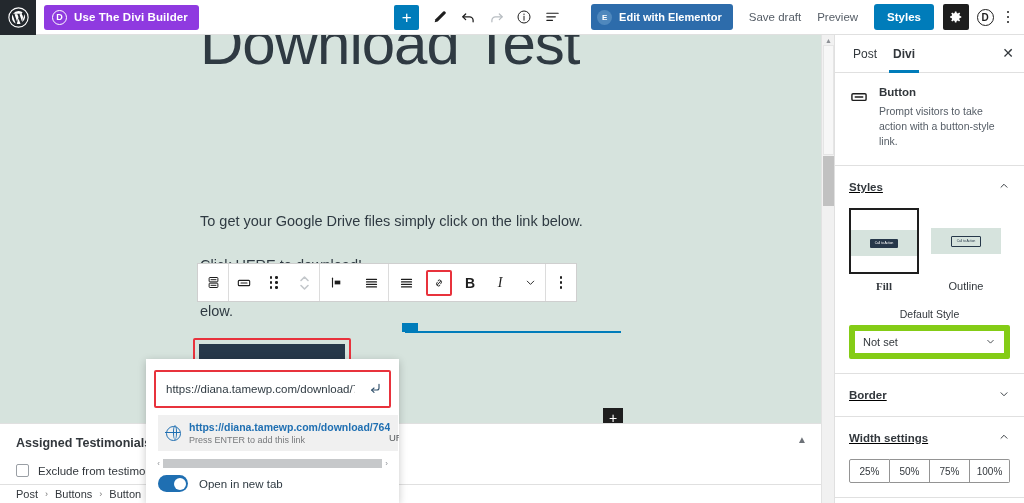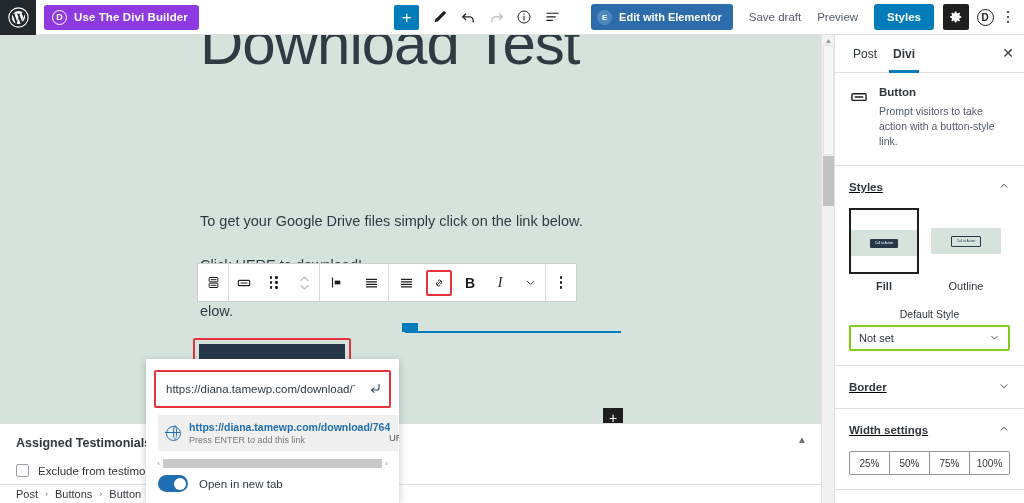--- a/index.html
+++ b/index.html
@@ -316,24 +316,24 @@
   }
   .mini-outline{
     border:0.7px solid #27384a; color:#27384a; font-size:3.2px; padding:2.5px 5px;
     border-radius:1px; white-space:nowrap; background:transparent;
   }
   .style-opt.flat .style-box{ border:none; background:transparent; height:66px; }
   .style-opt.flat .style-band{ top:20px; }
   .style-label{
     text-align:center; font-size:11px; color:#32373c; margin-top:6px;
   }
-  .style-opt.selected .style-label{ font-weight:bold; }
+  .style-opt.selected .style-label{ font-weight:bold;font-family:Liberation Serif, serif; }
   .field-label{ font-size:10.5px; color:#32373c; margin:12px 0 5px 0;text-align:center; }
   .select{
-    height:26px; border:2px solid #84cc16; border-radius:2px; background:#fff;
+    height:34px; border:6px solid #84cc16; border-radius:2px; background:#fff;
     display:flex; align-items:center; justify-content:space-between;
     padding:0 8px; font-size:11px; color:#32373c; cursor:pointer; margin-bottom:14px;
   }
   .width-row{ display:flex; margin-bottom:14px; }
   .w-btn{
     flex:1; height:24px; border:1px solid #949494; border-left:none;
     display:flex; align-items:center; justify-content:center;
     font-size:10px; color:#32373c; cursor:pointer; background:#fff;
   }
   .w-btn:first-child{ border-left:1px solid #949494; border-radius:2px 0 0 2px; }

